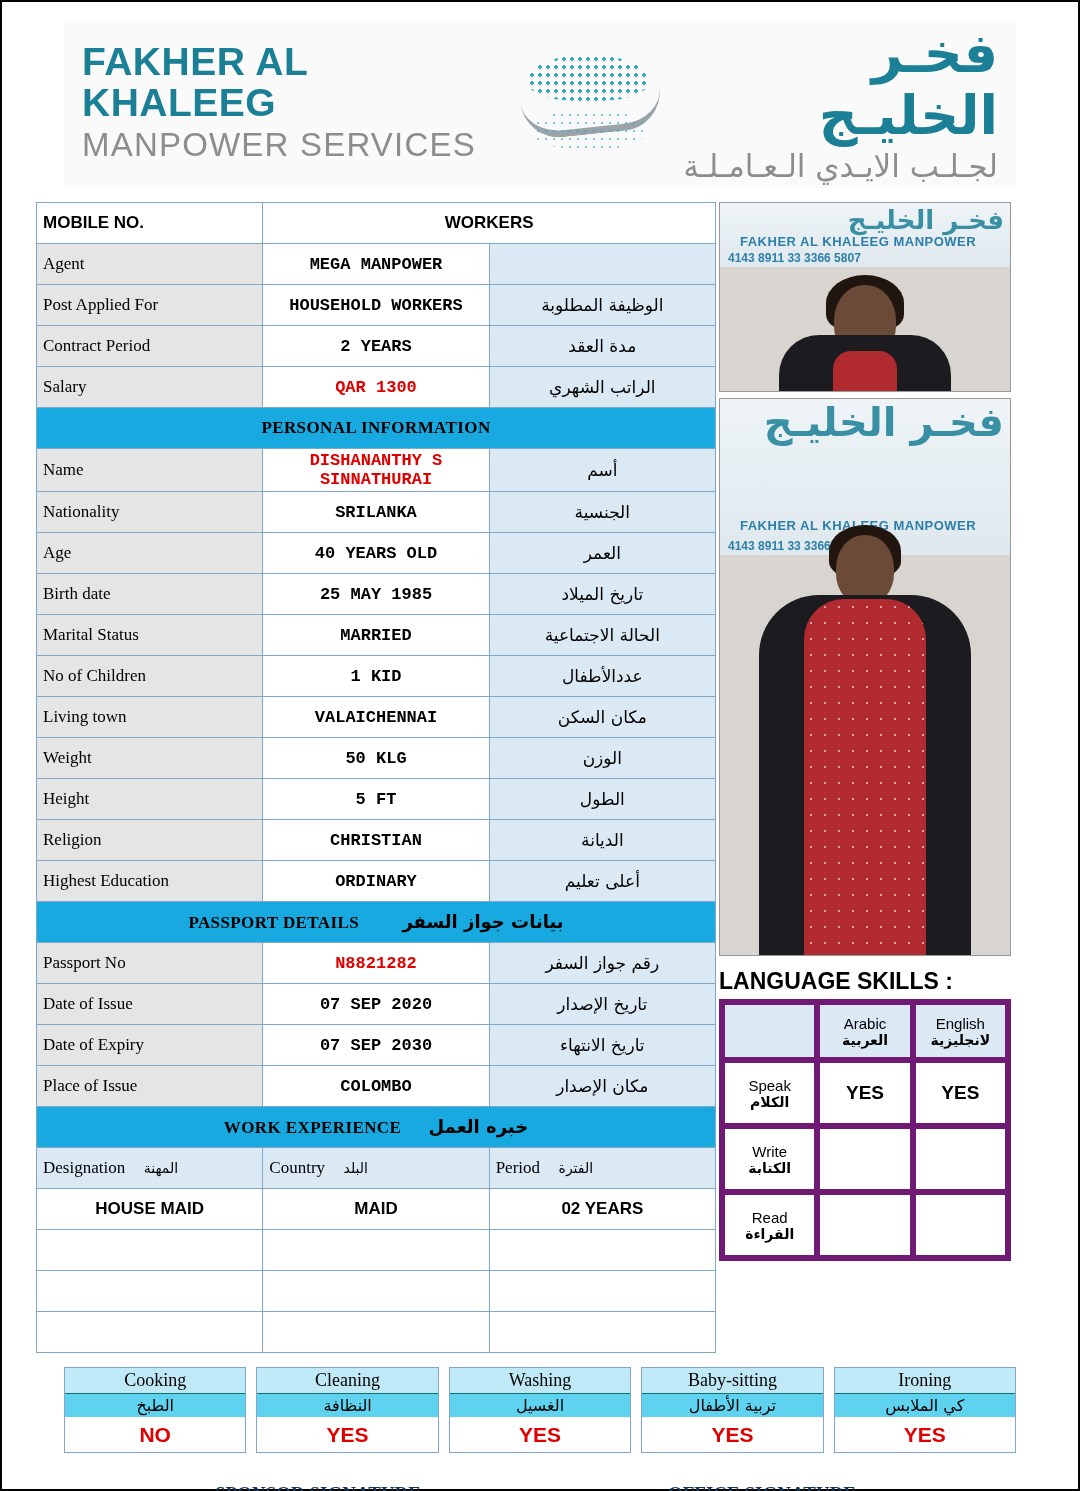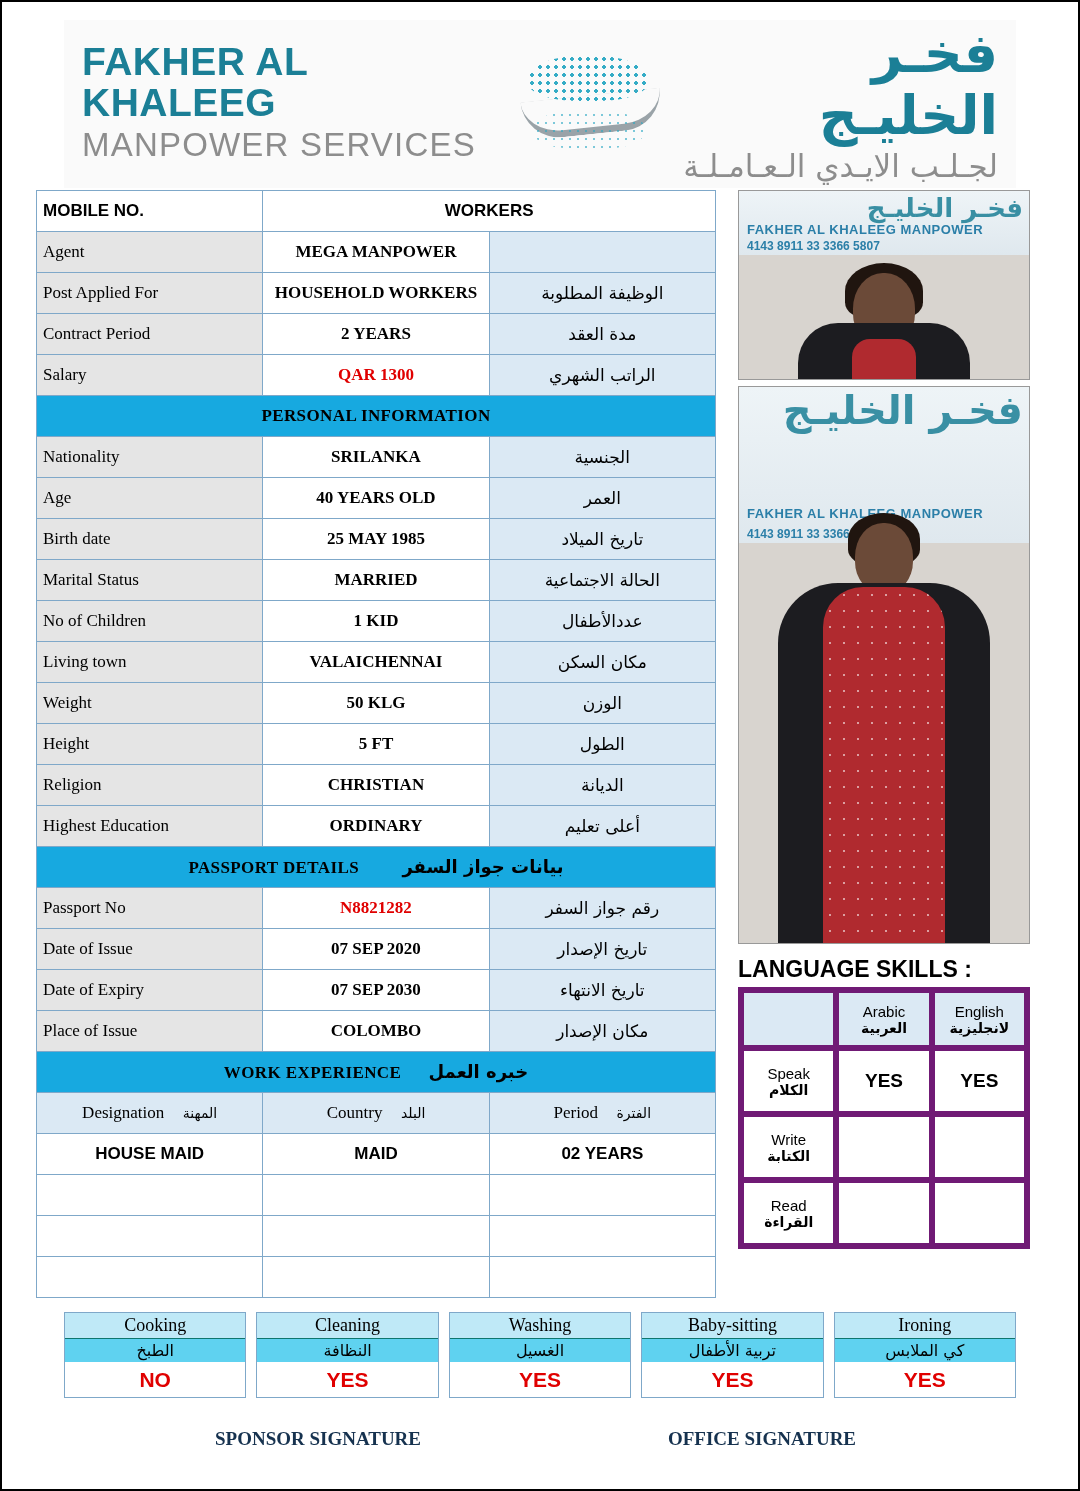--- a/index.html
+++ b/index.html
@@ -105,22 +105,22 @@
   .logo-ar .a2 {
     font-family: "DejaVu Sans", sans-serif;
     font-size: 31px;
     color: #8d8d8d;
     line-height: 1.25;
   }
 
   
   .body-wrap {
     display: flex;
-    margin-top: 2px;
-    gap: 22px;
+    margin-top: 14px;
+    gap: 3px;
   }
   .left-col { width: 680px; }
   .right-col { width: 292px; }
 
   table.t {
     border-collapse: collapse;
     width: 100%;
     table-layout: fixed;
   }
   table.t td {
@@ -131,21 +131,21 @@
     font-size: 17px;
   }
   td.lbl {
     width: 190px;
     font-family: "Liberation Serif", serif;
     font-size: 18px;
     background: #e5e5e5;
   }
   td.val {
     text-align: center;
-    font-family: Liberation Serif, serif;
+    font-family: Liberation Mono, monospace;
     font-weight: bold;
     font-size: 19px;
     background: #fff;
   }
   td.ar {
     width: 148px;
     text-align: center;
     direction: rtl;
     font-family: "DejaVu Sans", sans-serif;
     font-size: 15px;
@@ -173,21 +173,20 @@
     font-size: 20px;
   }
   td.mobile-val {
     font-family: "Liberation Sans", sans-serif;
     font-weight: bold;
     font-size: 19px;
     text-align: center;
   }
   td.exp-hd {
     background: #dbe9f4;
-    text-align: center;
     font-size: 17px;
     height: 44px;
   }
   td.exp-hd .sm {
     font-family: "DejaVu Sans", sans-serif;
     font-size: 14px;
   }
   td.exp-val {
     text-align: center;
     font-family: "Liberation Sans", sans-serif;
@@ -221,21 +220,21 @@
     position: absolute;
     right: 6px; top: 2px;
     direction: rtl;
     font-family: "DejaVu Sans", sans-serif;
     font-size: 26px;
     color: #1b7f96;
     opacity: .85;
   }
   .ph-banner .en {
     position: absolute;
-    left: 8px; bottom: 18px;
+    left: 20px; bottom: 18px;
     font-size: 13px;
     letter-spacing: .5px;
     color: #2b7fa8;
   }
   .ph-banner .ph {
     position: absolute;
     left: 8px; bottom: 2px;
     font-size: 12px;
     color: #2b7fa8;
   }
@@ -426,20 +425,25 @@
         <tr>
           <td class="lbl">Salary</td>
           <td class="val red">QAR 1300</td>
           <td class="ar">الراتب الشهري</td>
         </tr>
 
         <tr>
           <td class="band" colspan="3">PERSONAL INFORMATION</td>
         </tr>
 
+        <tr>
+          <td class="lbl">Name</td>
+          <td class="val red">DISHANANTHY S SINNATHURAI</td>
+          <td class="ar">أسم</td>
+        </tr>
         <tr>
           <td class="lbl">Nationality</td>
           <td class="val">SRILANKA</td>
           <td class="ar">الجنسية</td>
         </tr>
         <tr>
           <td class="lbl">Age</td>
           <td class="val">40 YEARS OLD</td>
           <td class="ar">العمر</td>
         </tr>

